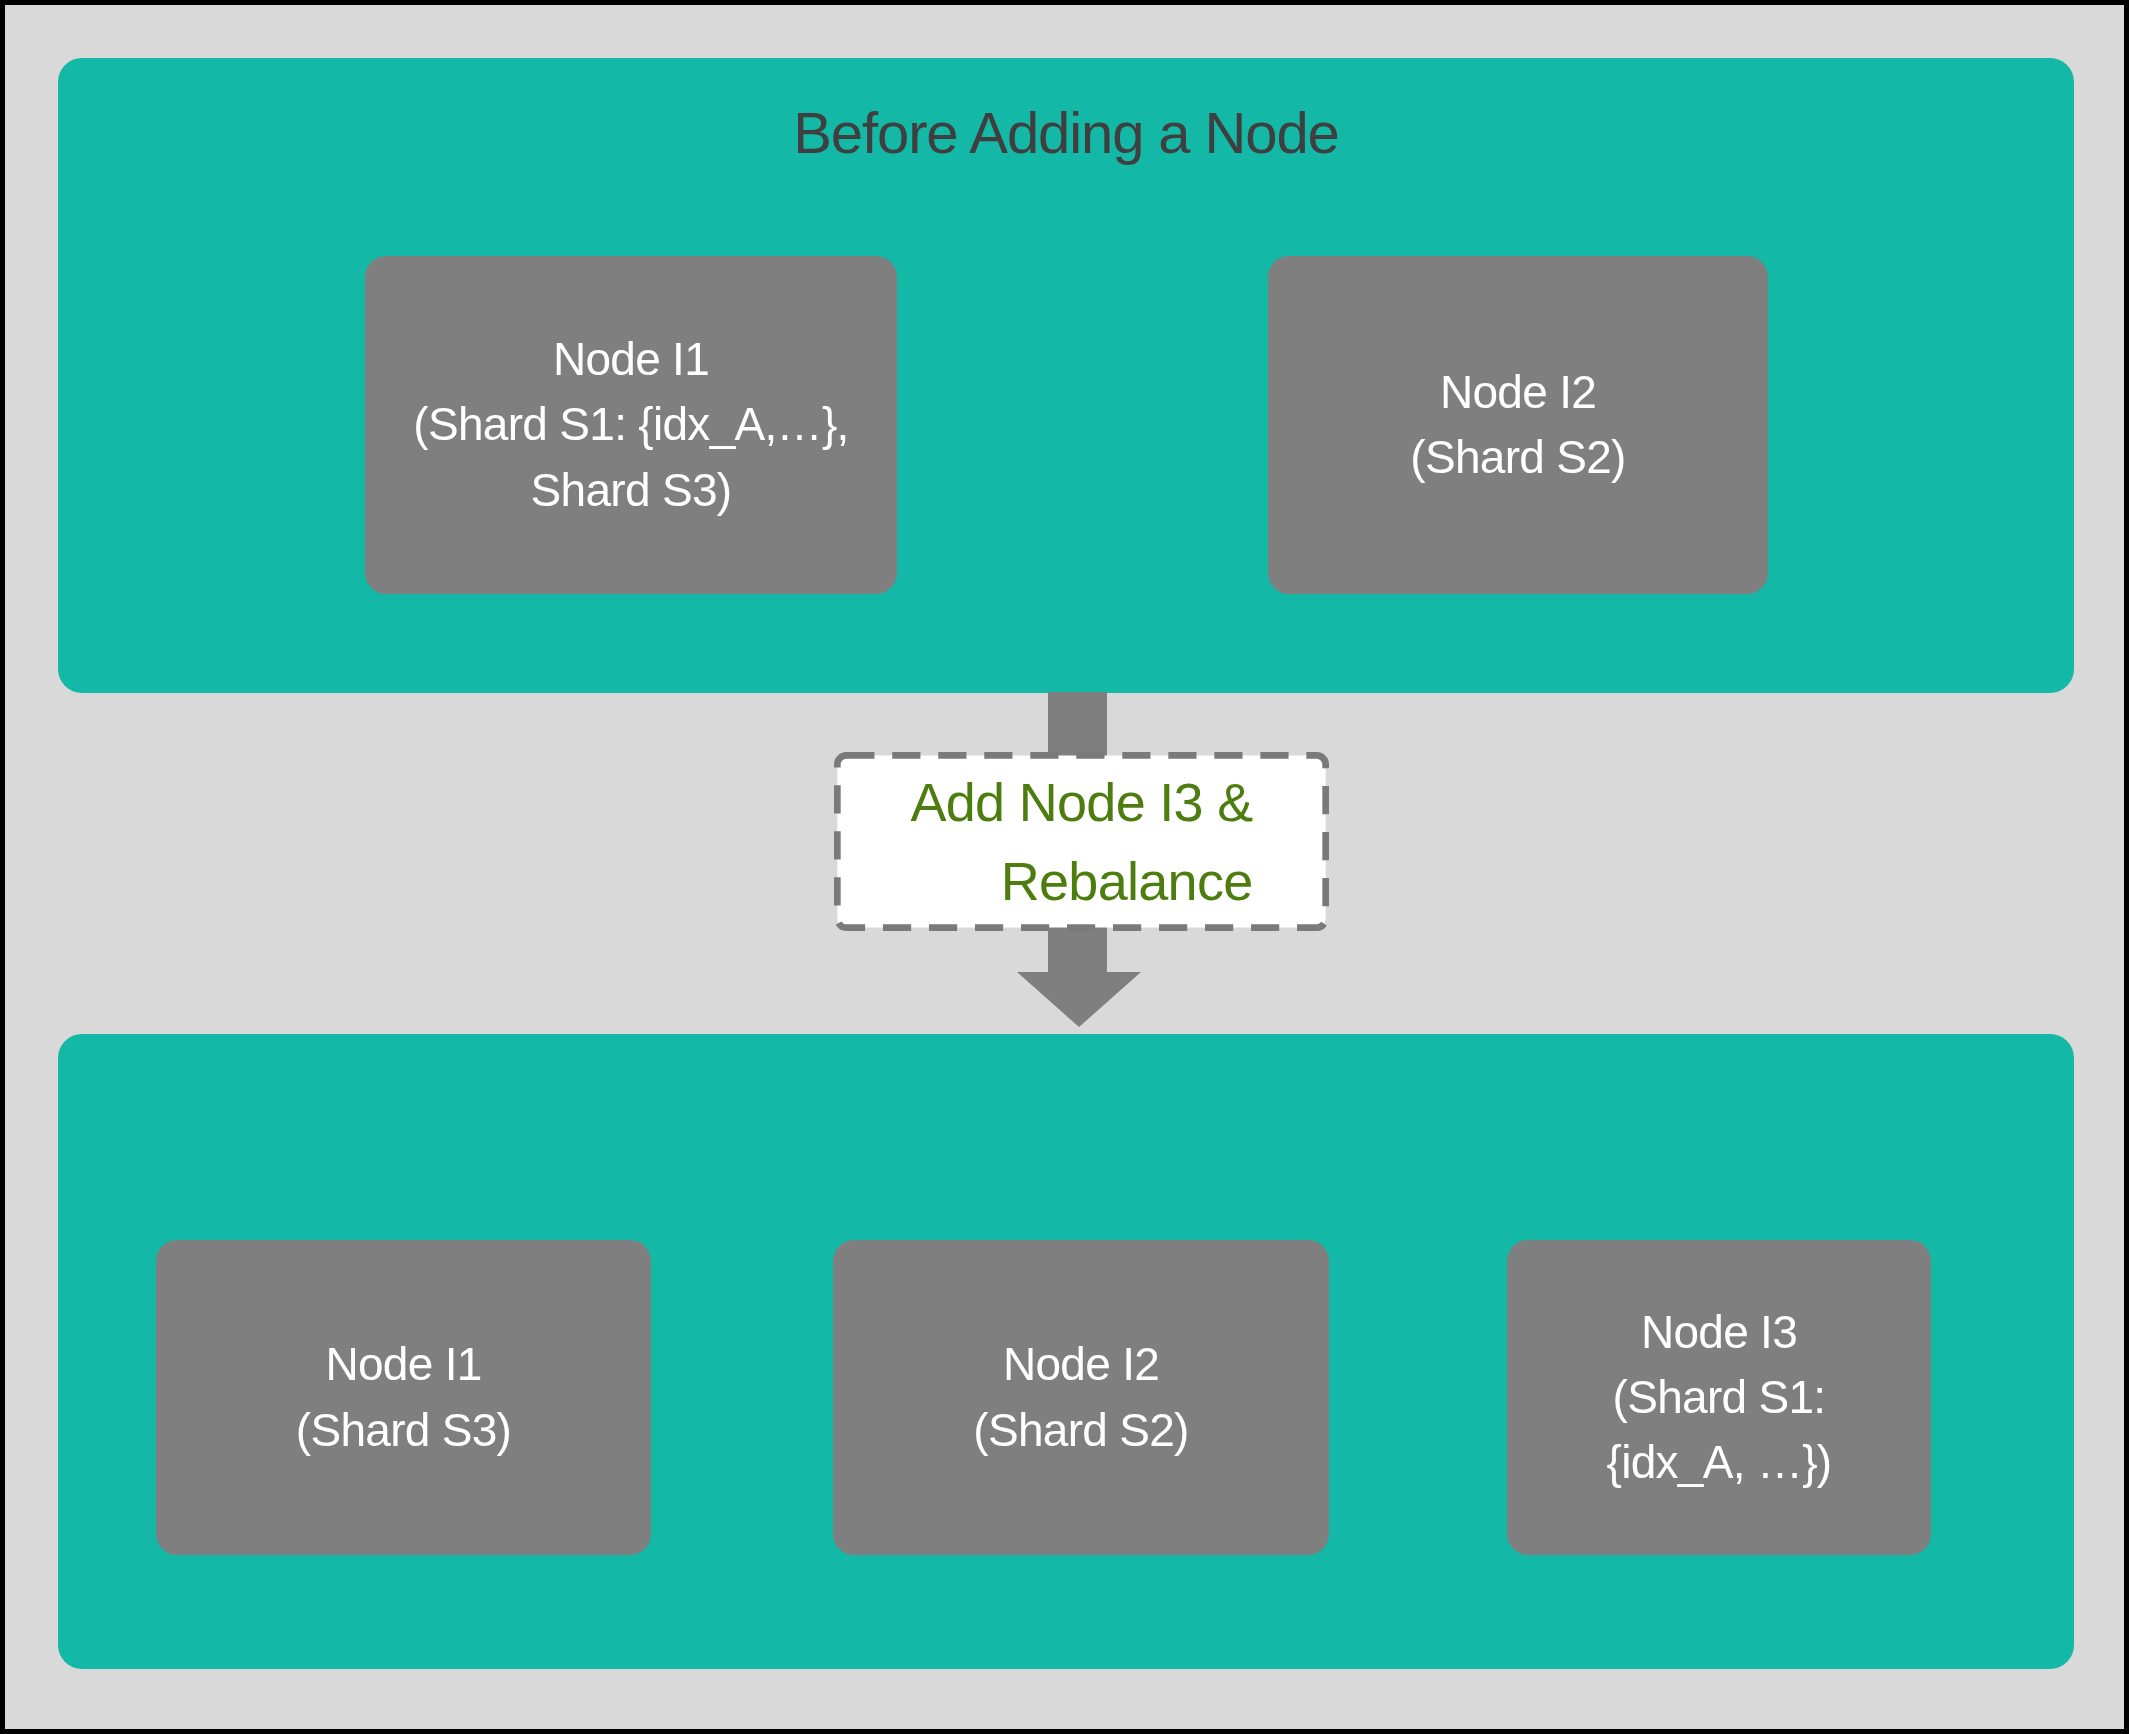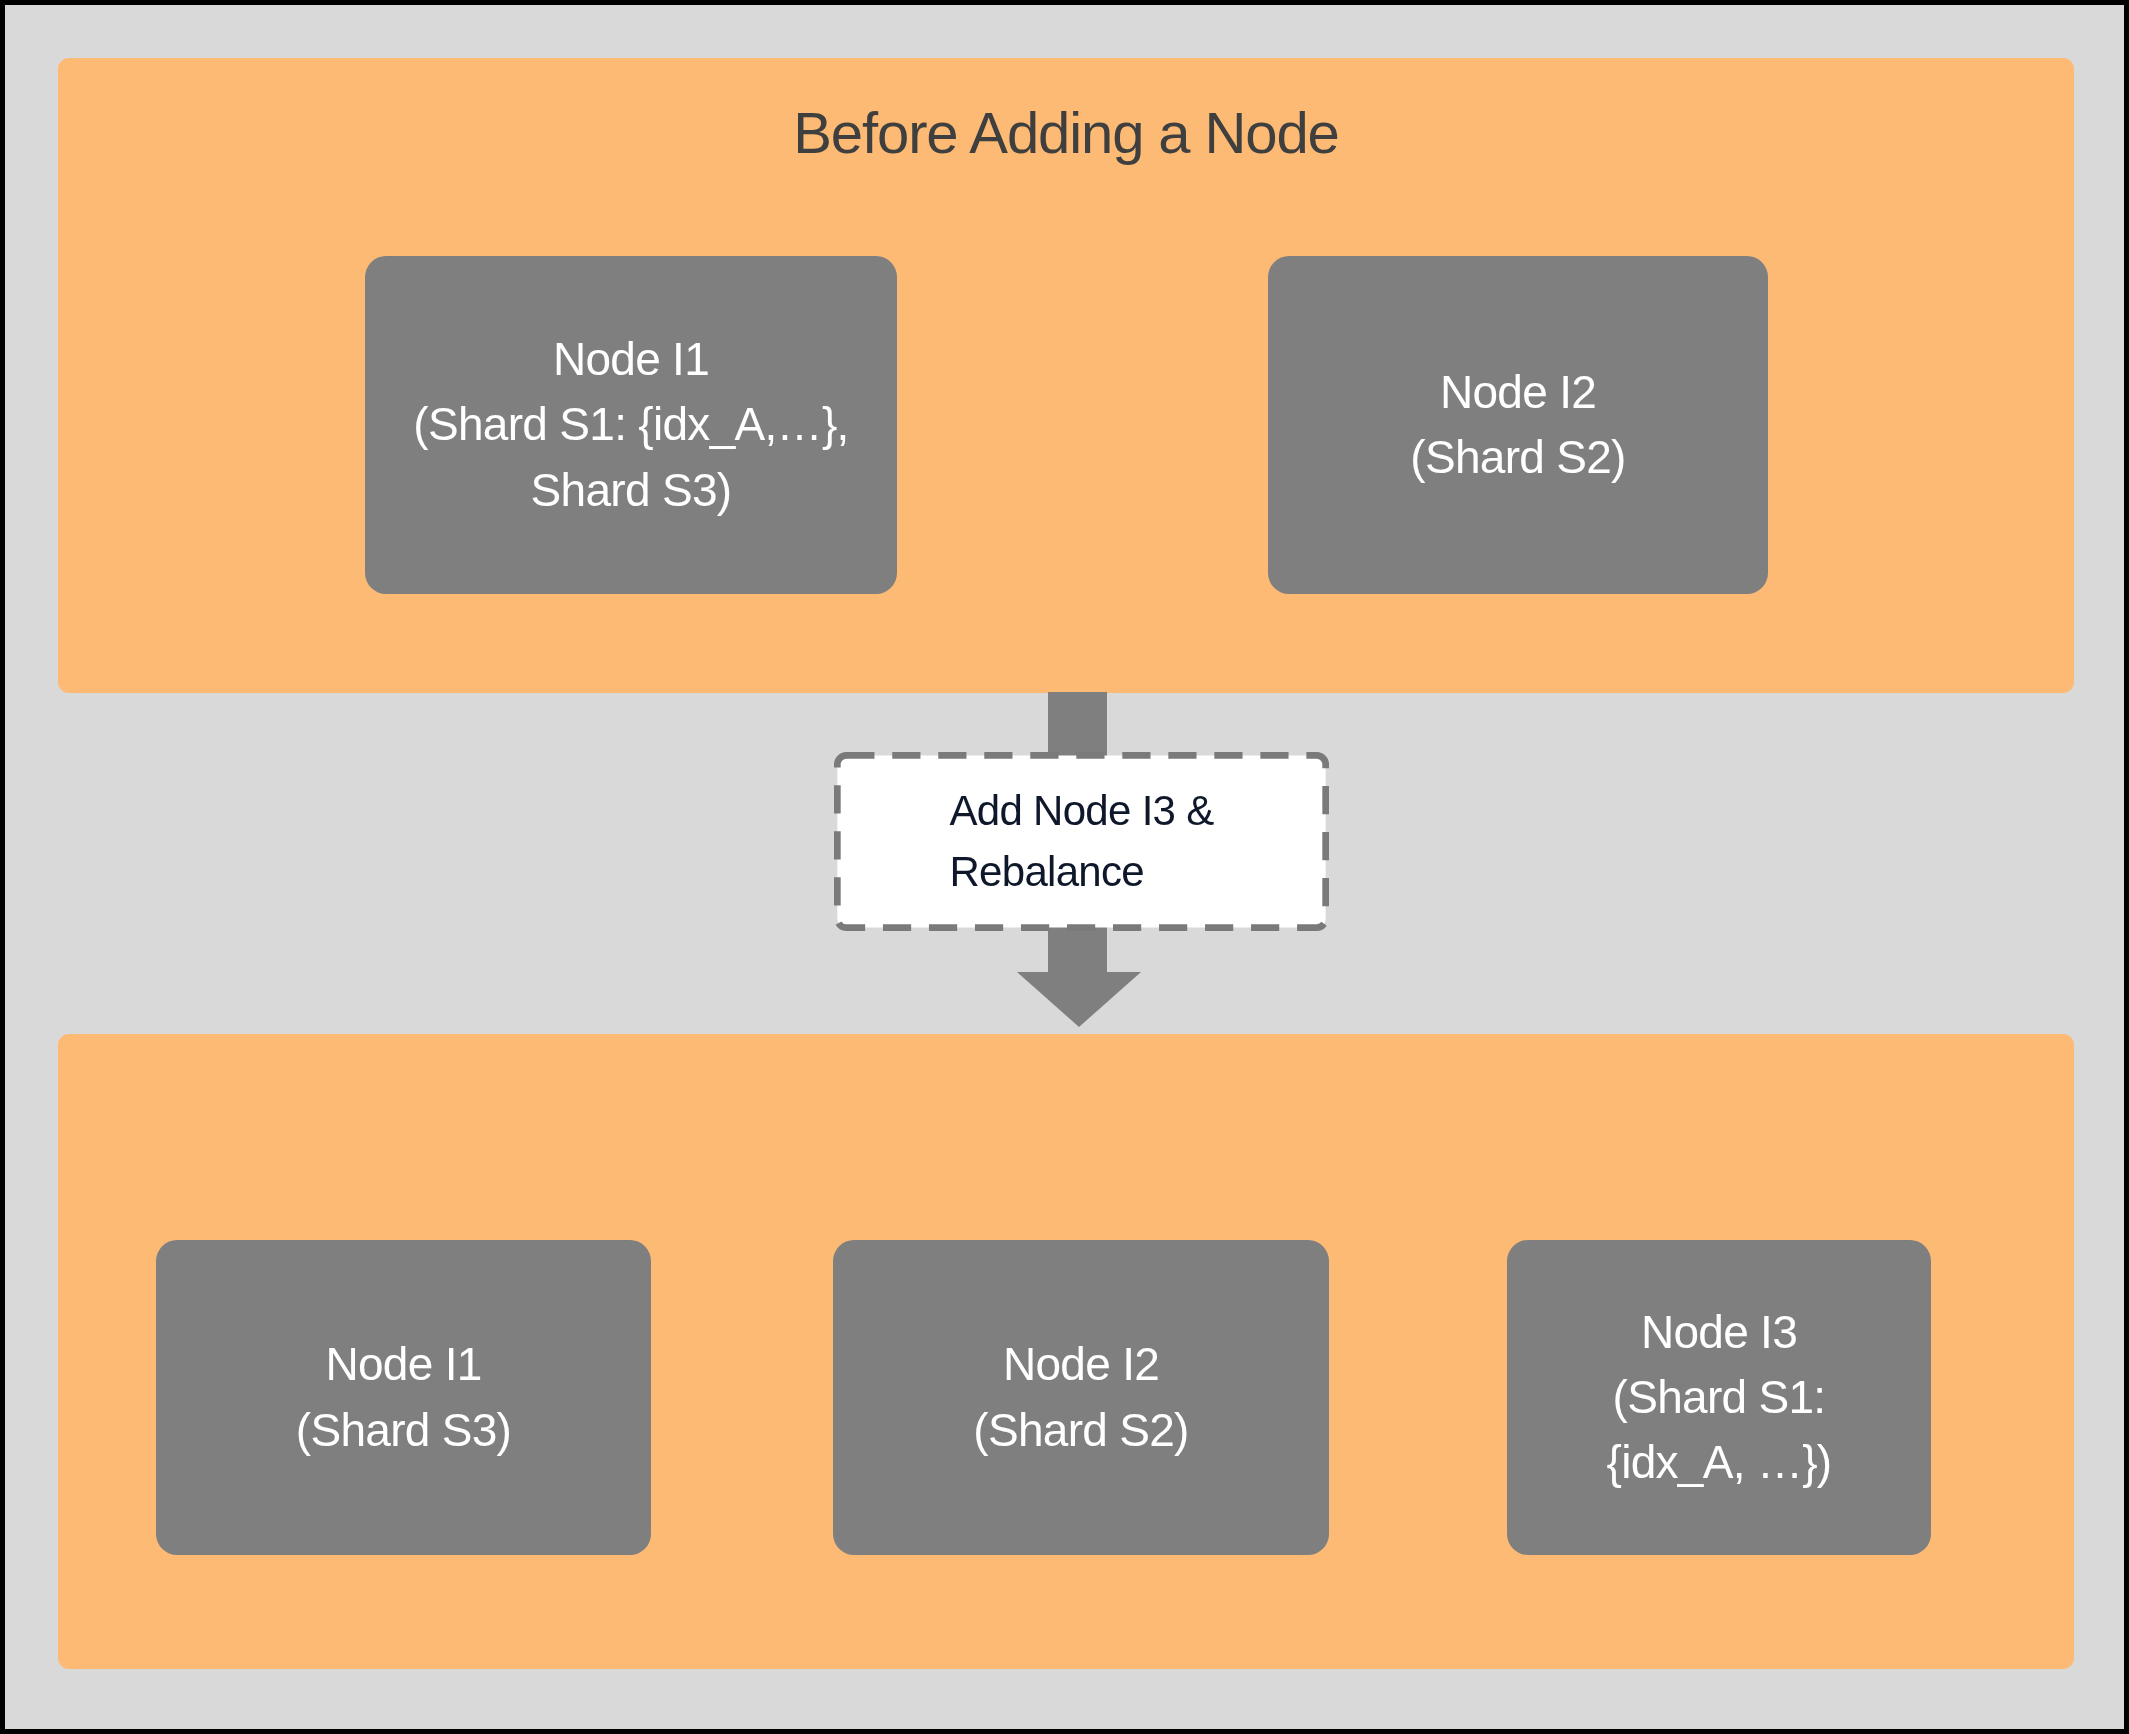--- a/index.html
+++ b/index.html
@@ -12,22 +12,22 @@
     background: #d9d9d9;
     border: 5.2px solid #000000;
     font-family: "Liberation Sans", "DejaVu Sans", sans-serif;
     overflow: hidden;
   }
 
   .panel {
     position: absolute;
     width: 2016px;
     height: 635px;
-    background: #fdba74;
-    border-radius: 11px;
+    background: #14b8a6;
+    border-radius: 24px;
   }
   .panel-before { left: 53px; top: 53px; }
   .panel-after  { left: 53px; top: 1029px; }
 
   .panel-title {
     position: absolute;
     left: 0;
     right: 0;
     top: 41px;
     margin: 0;
@@ -96,24 +96,24 @@
     align-items: center;
     justify-content: center;
   }
   .action-border {
     position: absolute;
     inset: 0;
   }
   .action-label {
     position: relative;
     z-index: 1;
-    color: #0f172a;
-    font-size: 42px;
+    color: #4d7c0f;
+    font-size: 54px;
     line-height: 1.45;
-    text-align: left;
+    text-align: right;
     white-space: pre-line;
     letter-spacing: -0.7px;
   }
 </style>
 </head>
 <body>
 
 <div class="frame">
 
   <section class="panel panel-before">

